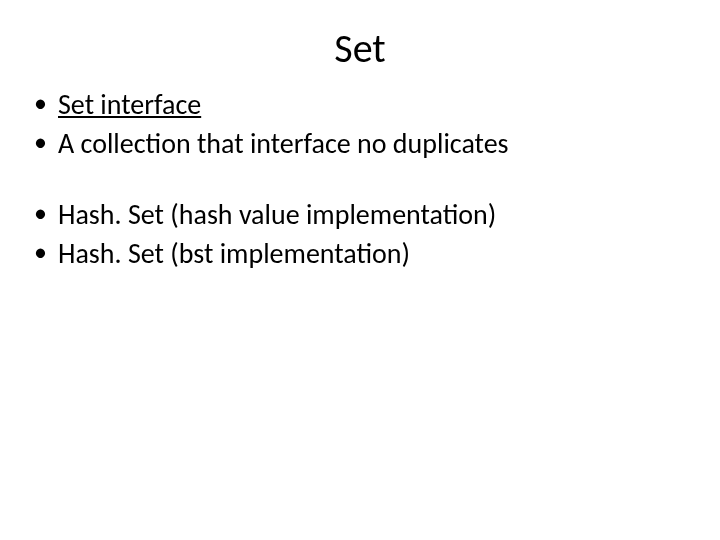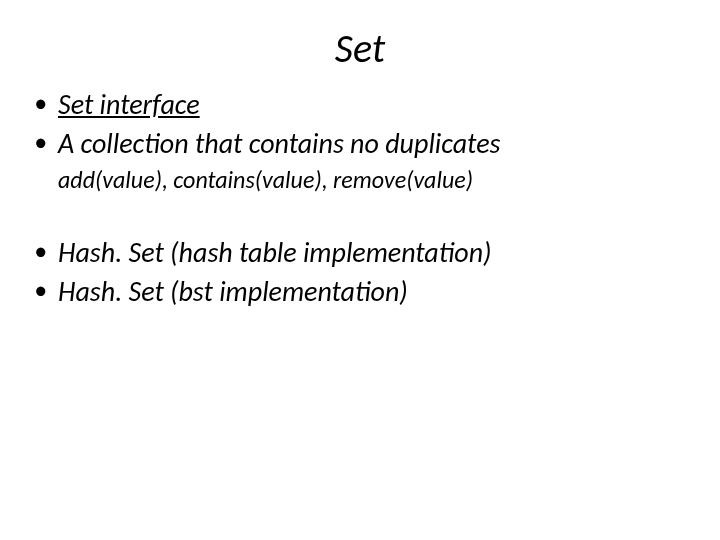--- a/index.html
+++ b/index.html
@@ -9,21 +9,20 @@
     height: 540px;
     background: #fff;
     font-family: Calibri, "Segoe UI", Arial, sans-serif;
     color: #000;
   }
   .slide {
     width: 720px;
     height: 540px;
     position: relative;
     box-sizing: border-box;
-    font-style: italic;
   }
   .title {
     text-align: center;
     font-size: 40px;
     font-weight: 400;
     padding-top: 24px;
     padding-bottom: 10px;
   }
   .content {
     padding: 0 30px 0 30px;
@@ -64,22 +63,21 @@
 </head>
 <body>
 
 <div class="slide">
   <div class="title">Set</div>
   <div class="content">
     <ul class="main">
       <li>
         <span class="link">Set interface</span>
       </li>
-      <li>A collection that contains no duplicates</li>
+      <li>A collection that interface no duplicates</li>
     </ul>
-    <div class="sub">add(value), contains(value), remove(value)</div>
     <div class="spacer"></div>
     <ul class="main">
-      <li>Hash. Set (hash table implementation)</li>
+      <li>Hash. Set (hash value implementation)</li>
       <li>Hash. Set (bst implementation)</li>
     </ul>
   </div>
 </div>
 
 </body></html>

